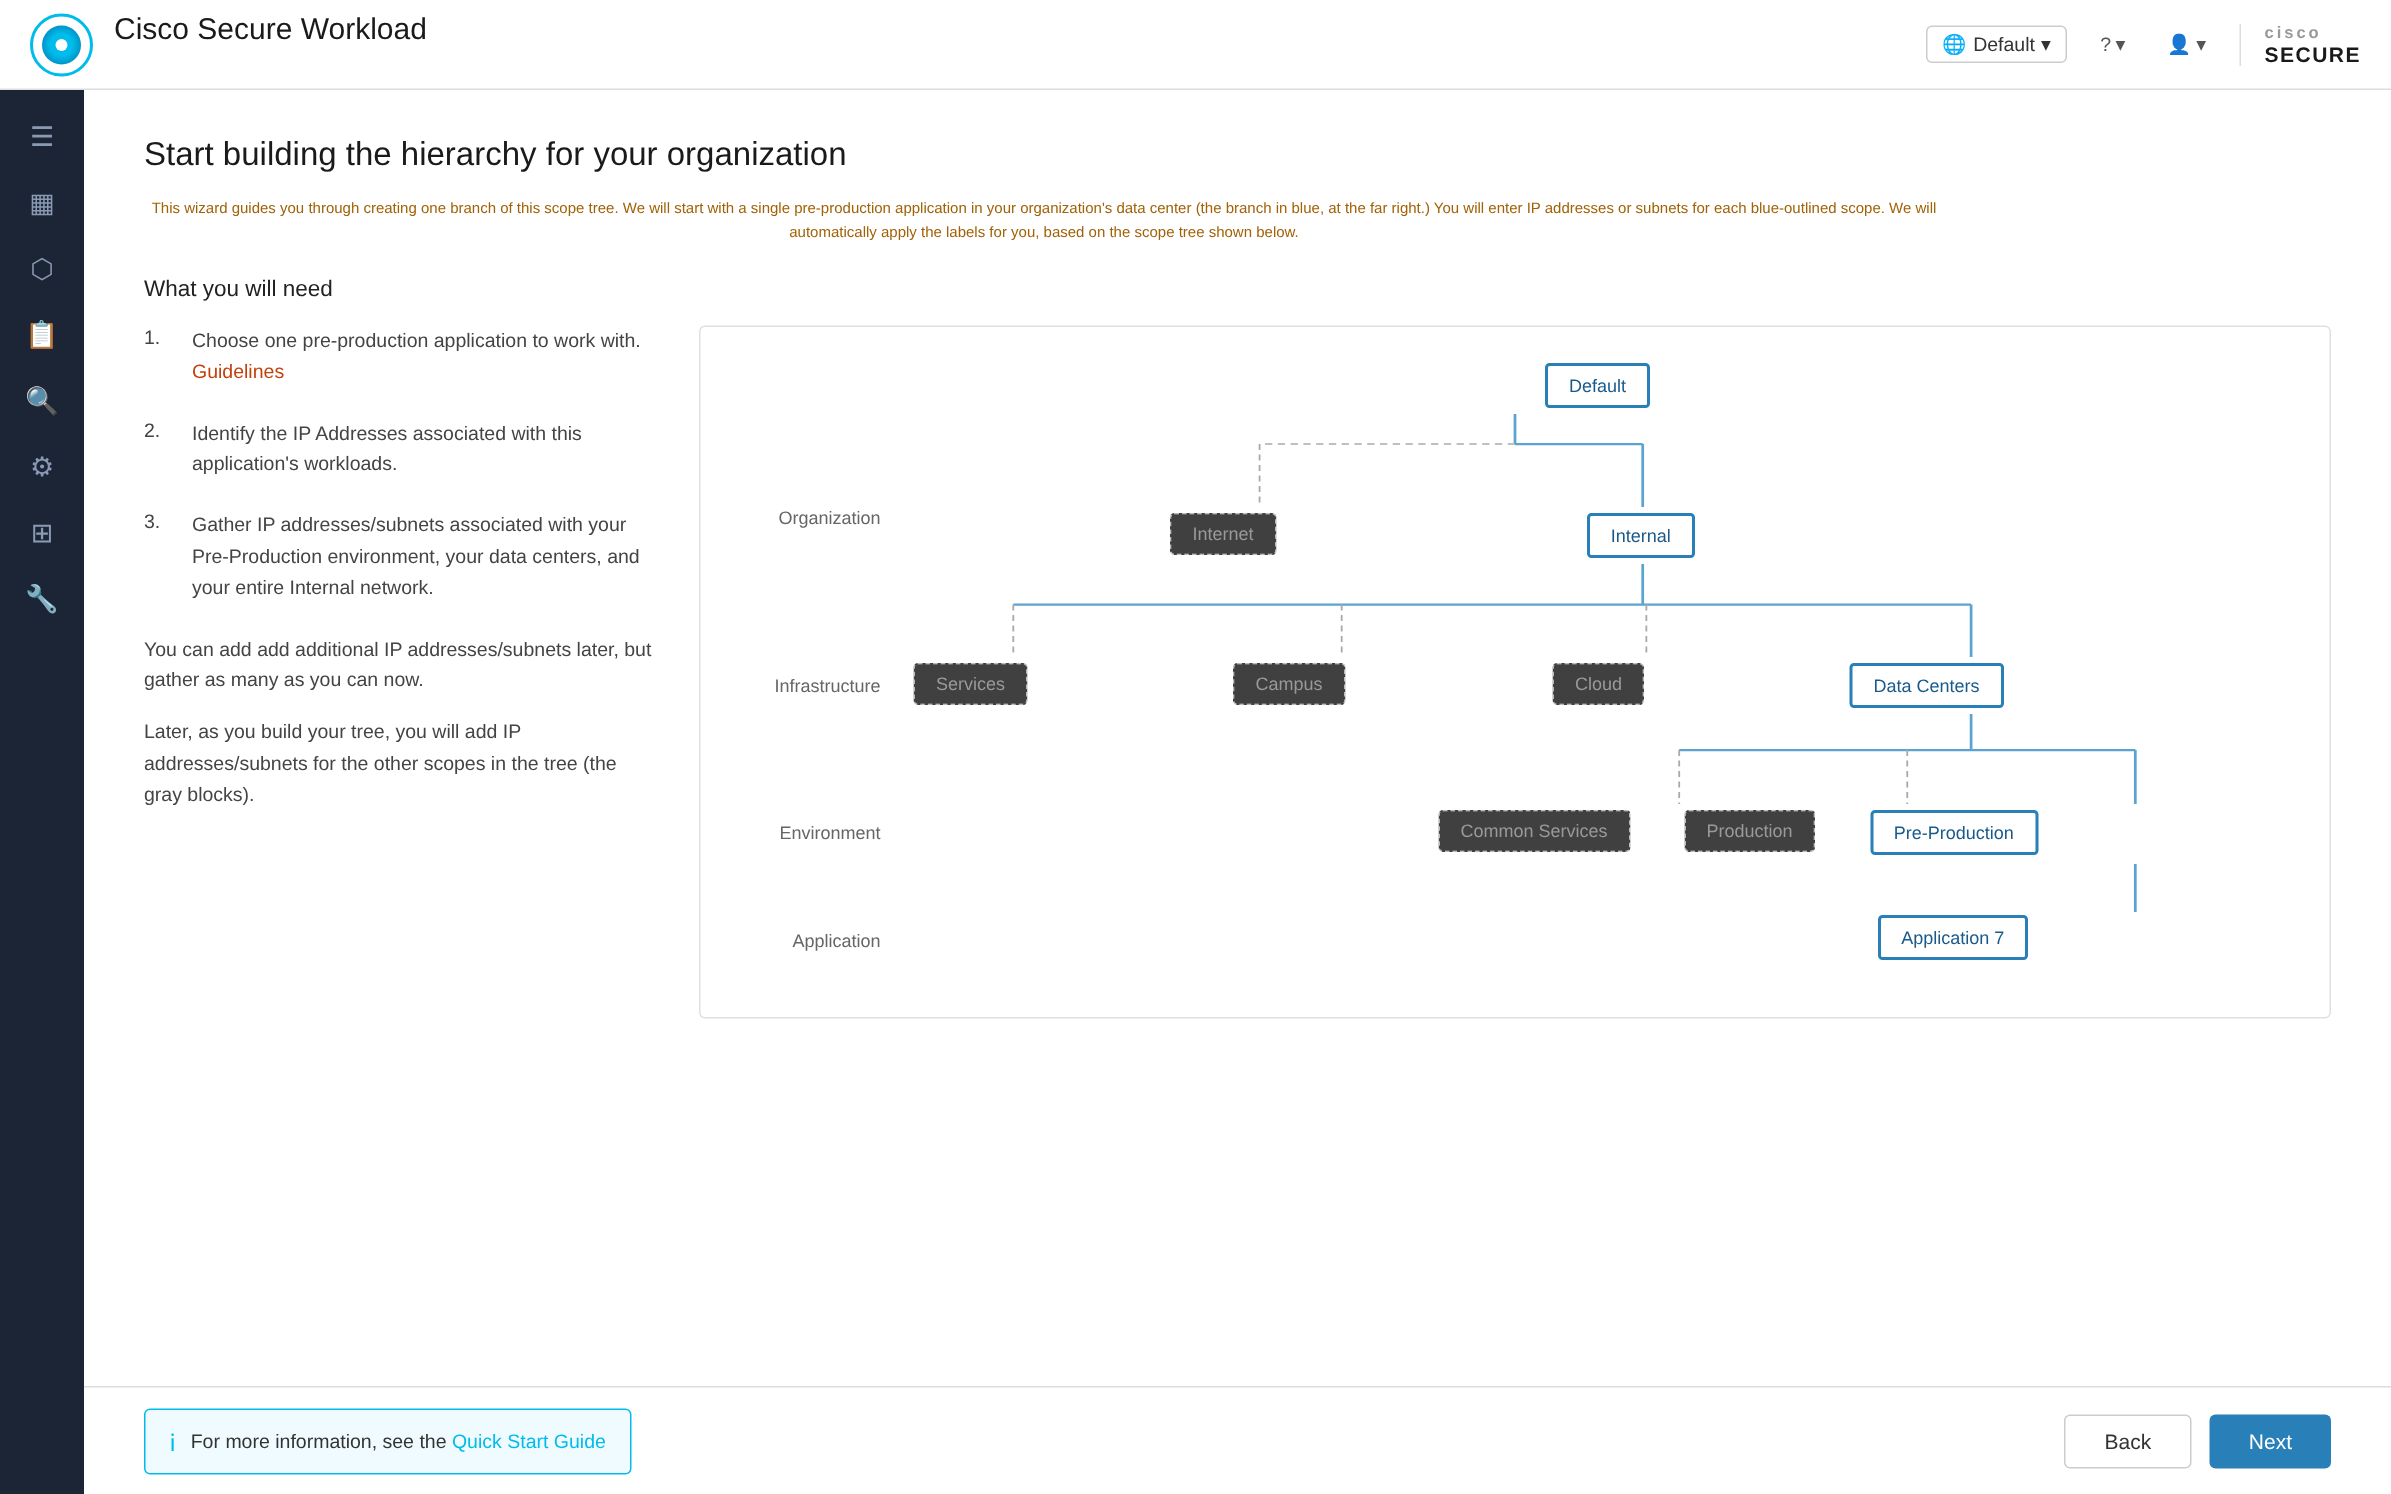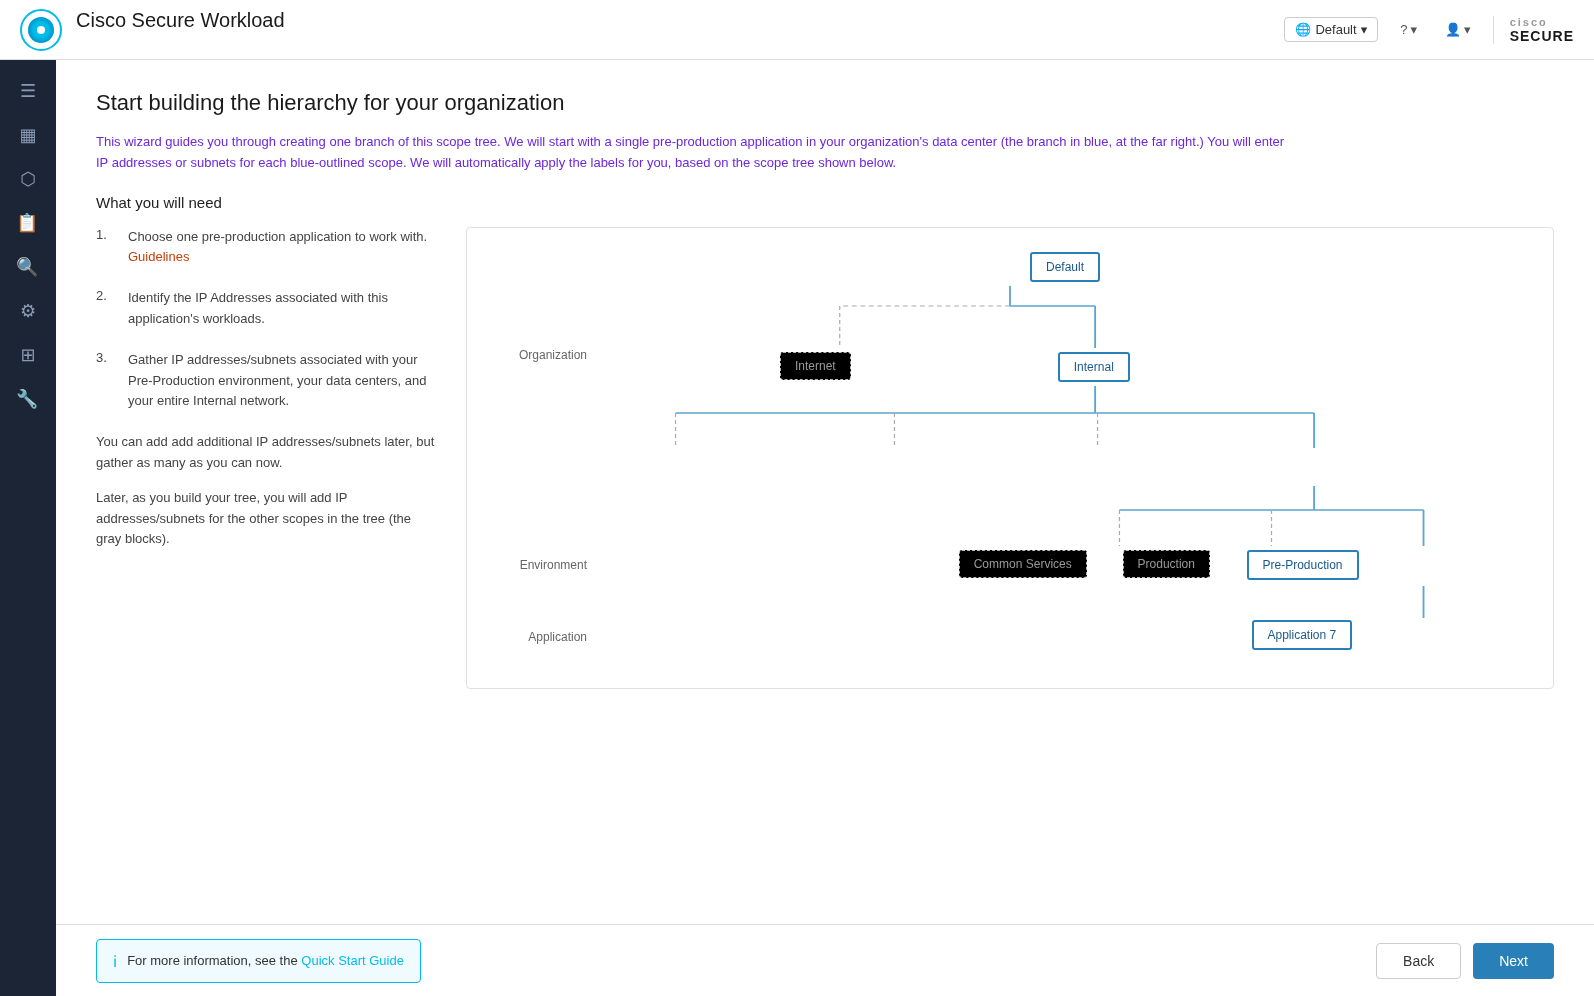--- a/index.html
+++ b/index.html
@@ -56,21 +56,21 @@
       margin-top: 60px; margin-left: 56px; min-height: calc(100vh - 60px);
       background: #fff; display: flex; flex-direction: column;
     }
 
     .content-area {
       flex: 1; padding: 30px 40px 100px 40px; overflow-y: auto;
     }
 
     .page-title { font-size: 22px; font-weight: 400; color: #1a1a1a; margin-bottom: 16px; }
 
-    .intro-text { font-size: 13px; line-height: 1.6; color: #6d28d9; margin-bottom: 20px; max-width: 1200px; }
+    .intro-text { font-size: 10px; line-height: 1.6; color: #a16207; margin-bottom: 20px; max-width: 1200px; text-align: center; }
 
     .what-you-need-title { font-size: 15px; font-weight: 500; margin-bottom: 16px; color: #222; }
 
     .two-col { display: flex; gap: 30px; }
 
     .steps-col { width: 340px; flex-shrink: 0; }
     .step { display: flex; gap: 12px; margin-bottom: 20px; }
     .step-num { font-size: 13px; color: #444; min-width: 20px; }
     .step-text { font-size: 13px; color: #444; line-height: 1.6; }
     .step-link { color: #c2410c; text-decoration: none; cursor: pointer; }
@@ -91,21 +91,21 @@
       flex-shrink: 0;
     }
 
     
     .node-box {
       border: 1.5px solid #5ba4cf; border-radius: 3px; padding: 6px 14px;
       font-size: 12px; color: #333; background: #fff; white-space: nowrap;
       position: absolute;
     }
     .node-box.gray {
-      border: 1.5px dashed #bbb; color: #999; background: #000000;
+      border: 1.5px dashed #bbb; color: #999; background: #404040;
     }
     .node-box.blue-fill {
       border: 2px solid #2980b9; color: #1a5a8a; background: #fff; font-weight: 500;
     }
 
     
     .tree-svg {
       position: absolute; top: 0; left: 0; width: 100%; height: 100%;
       pointer-events: none;
     }
@@ -268,20 +268,29 @@
           </div>
 
           <div style="position:absolute; top:100px; left:0; right:0; display:flex; align-items:flex-start;">
             <div class="row-label">Organization</div>
             <div style="flex:1; position:relative; height:38px;">
               <div class="node-box gray" style="left:calc(23% - 40px); top:4px;">Internet</div>
               <div class="node-box blue-fill" style="left:calc(53% - 40px); top:4px;">Internal</div>
             </div>
           </div>
 
+          <div style="position:absolute; top:200px; left:0; right:0; display:flex; align-items:center;">
+            <div class="row-label">Infrastructure</div>
+            <div style="flex:1; position:relative; height:38px;">
+              <div class="node-box gray" style="left:2px; top:4px;">Services</div>
+              <div class="node-box gray" style="left:calc(27% - 35px); top:4px;">Campus</div>
+              <div class="node-box gray" style="left:calc(50% - 35px); top:4px;">Cloud</div>
+              <div class="node-box blue-fill" style="left:calc(73% - 50px); top:4px;">Data Centers</div>
+            </div>
+          </div>
 
           <div style="position:absolute; top:298px; left:0; right:0; display:flex; align-items:center;">
             <div class="row-label">Environment</div>
             <div style="flex:1; position:relative; height:38px;">
               <div class="node-box gray" style="left:calc(45% - 65px); top:4px;">Common Services</div>
               <div class="node-box gray" style="left:calc(60% - 40px); top:4px;">Production</div>
               <div class="node-box blue-fill" style="left:calc(75% - 55px); top:4px;">Pre-Production</div>
             </div>
           </div>
 

